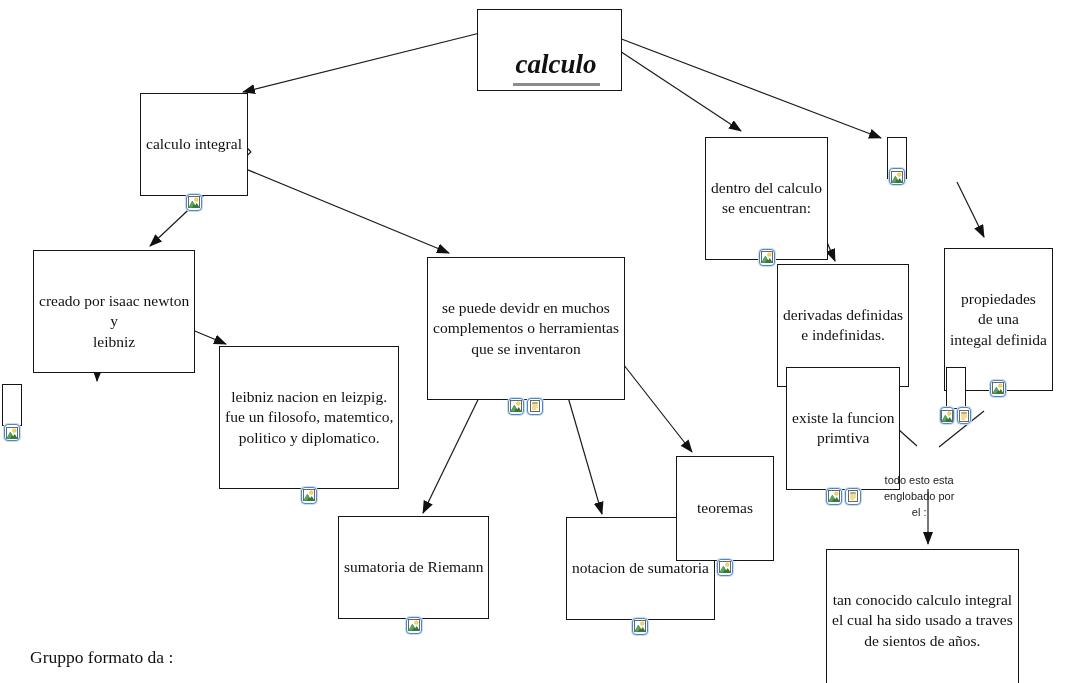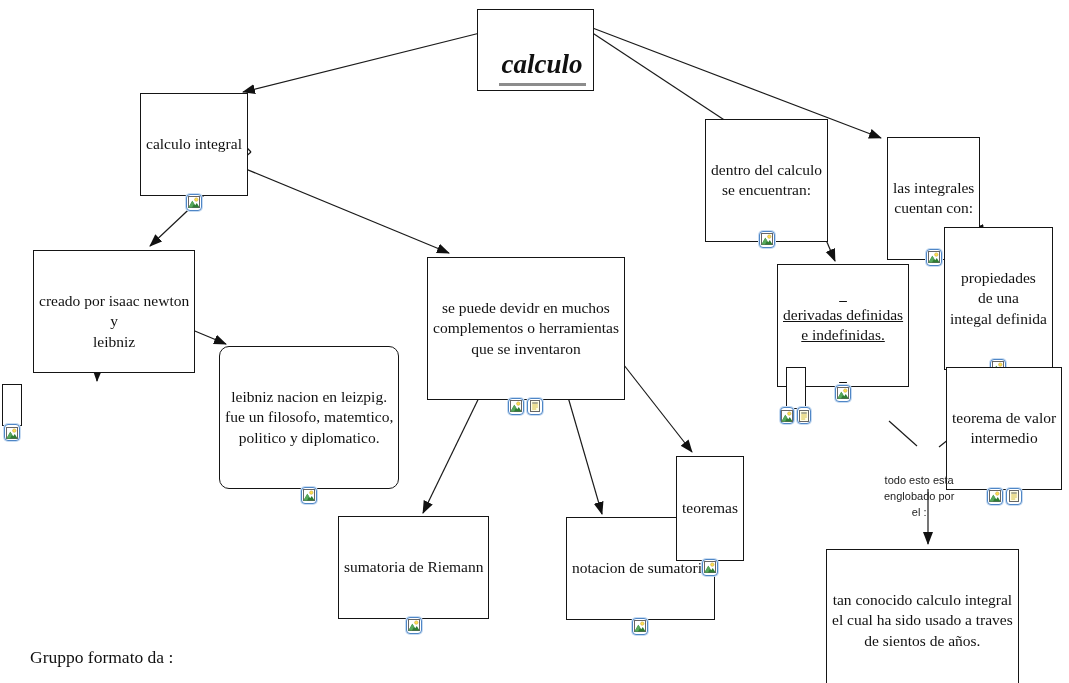--- a/index.html
+++ b/index.html
@@ -17,21 +17,21 @@
   .node .icons {
     position:absolute; left:0; right:0; top:100%; margin-top:-1px;
     display:flex; justify-content:center; gap:3px; z-index:3;
   }
   .node.overlap .icons { margin-top:-10px; }
   .ric {
     width:14px; height:15px; border:1px solid #4f86c6; border-radius:4px;
     background:#fff; box-shadow:0 0 0 1px #c8dcf2; display:inline-flex;
     align-items:center; justify-content:center;
   }
-  .title-node { font-size:27px; font-weight:bold; font-style:italic; padding:2px 7px 4px;text-align:right; }
+  .title-node { font-size:27px; font-weight:bold; font-style:italic; padding:2px 21px 4px;text-align:right; }
   .title-node .ul { display:inline-block; border-bottom:3px solid #8c8c8c; padding:0 3px 1px; }
   .plain { position:absolute; z-index:2; background:transparent; border:none; white-space:pre;text-align:center; }
   .linking {
     font-family:"Liberation Sans", sans-serif; font-size:11px; line-height:1.45;
     color:#222;
   }
   .footer-text { font-size:17.5px; }
 </style>
 </head>
 <body>
@@ -85,33 +85,31 @@
 
 <div class="node" style="left:140px;top:93px;">
   <div>calculo integral</div>
   <div class="icons">
     <span class="ric"><svg width="12" height="12" viewBox="0 0 12 12">
           <use href="#sym-image"></use>
         </svg></span>
   </div>
 </div>
 
-<div class="node overlap" style="left:705px;top:119px;">
+<div class="node overlap" style="left:705px;top:137px;">
   <div>dentro del calculo
 se encuentran:</div>
   <div class="icons">
     <span class="ric"><svg width="12" height="12" viewBox="0 0 12 12">
           <use href="#sym-image"></use>
         </svg></span>
   </div>
 </div>
 
 <div class="node overlap" style="left:887px;top:137px;">
-  <div>las integrales
-cuentan con:</div>
   <div class="icons">
     <span class="ric"><svg width="12" height="12" viewBox="0 0 12 12">
           <use href="#sym-image"></use>
         </svg></span>
   </div>
 </div>
 
 <div class="node" style="left:33px;top:250px;">
   <div>creado por isaac newton
 y
@@ -133,21 +131,21 @@
 </div>
 
 <div class="node" style="left:2px;top:384px;">
   <div class="icons">
     <span class="ric"><svg width="12" height="12" viewBox="0 0 12 12">
           <use href="#sym-image"></use>
         </svg></span>
   </div>
 </div>
 
-<div class="node" style="left:219px;top:346px;border-radius:10px;">
+<div class="node" style="left:219px;top:346px;">
   <div>leibniz nacion en leizpig.
 fue un filosofo, matemtico,
 politico y diplomatico.</div>
   <div class="icons">
     <span class="ric"><svg width="12" height="12" viewBox="0 0 12 12">
           <use href="#sym-image"></use>
         </svg></span>
   </div>
 </div>
 
@@ -162,64 +160,64 @@
 
 <div class="node" style="left:530px;top:517px;margin-left:36px;">
   <div>notacion de sumatoria</div>
   <div class="icons">
     <span class="ric"><svg width="12" height="12" viewBox="0 0 12 12">
           <use href="#sym-image"></use>
         </svg></span>
   </div>
 </div>
 
-<div class="node" style="left:676px;top:456px;padding:1px 5px;">
+<div class="node" style="left:676px;top:456px;padding:1px 20px;">
   <div>teoremas</div>
   <div class="icons">
     <span class="ric"><svg width="12" height="12" viewBox="0 0 12 12">
           <use href="#sym-image"></use>
         </svg></span>
   </div>
 </div>
 
-<div class="node" style="left:777px;top:264px;text-decoration:underline;">
+<div class="node" style="left:777px;top:264px;">
   <div>derivadas definidas
 e indefinidas.</div>
   <div class="icons">
     <span class="ric"><svg width="12" height="12" viewBox="0 0 12 12">
           <use href="#sym-image"></use>
         </svg></span>
   </div>
 </div>
 
 <div class="node" style="left:786px;top:367px;">
+  <div>existe la funcion
+primtiva</div>
   <div class="icons">
     <span class="ric"><svg width="12" height="12" viewBox="0 0 12 12">
           <use href="#sym-image"></use>
         </svg></span>
     <span class="ric"><svg width="12" height="12" viewBox="0 0 12 12">
           <use href="#sym-doc"></use>
         </svg></span>
   </div>
 </div>
 
-<div class="node overlap" style="left:944px;top:227px;">
+<div class="node overlap" style="left:944px;top:248px;">
   <div>propiedades
 de una
 integal definida</div>
   <div class="icons">
     <span class="ric"><svg width="12" height="12" viewBox="0 0 12 12">
           <use href="#sym-image"></use>
         </svg></span>
   </div>
 </div>
 
 <div class="node" style="left:946px;top:367px;">
-  <div>teorema de valor
-intermedio</div>
   <div class="icons">
     <span class="ric"><svg width="12" height="12" viewBox="0 0 12 12">
           <use href="#sym-image"></use>
         </svg></span>
     <span class="ric"><svg width="12" height="12" viewBox="0 0 12 12">
           <use href="#sym-doc"></use>
         </svg></span>
   </div>
 </div>
 

